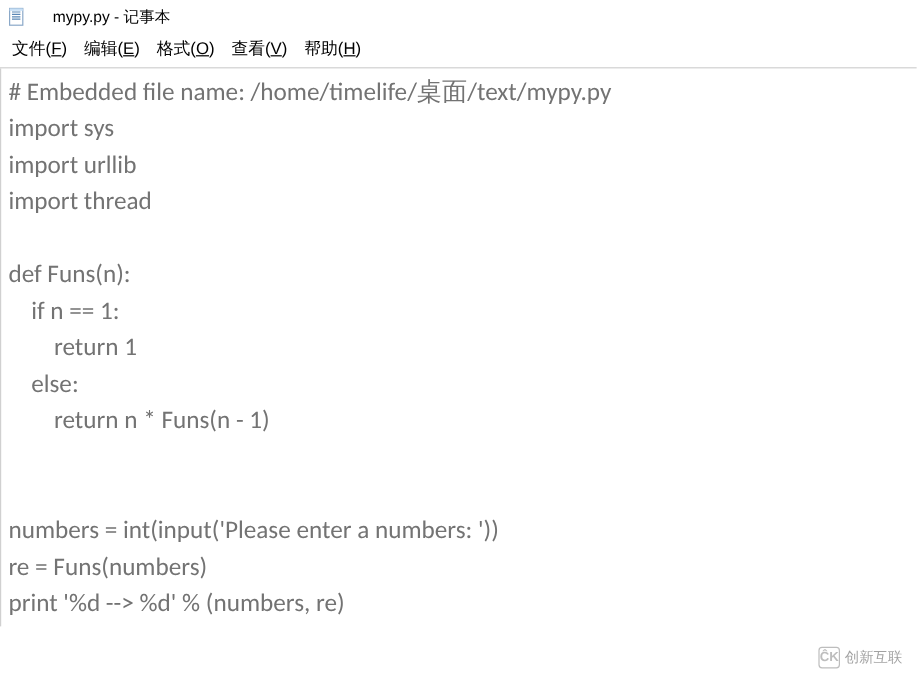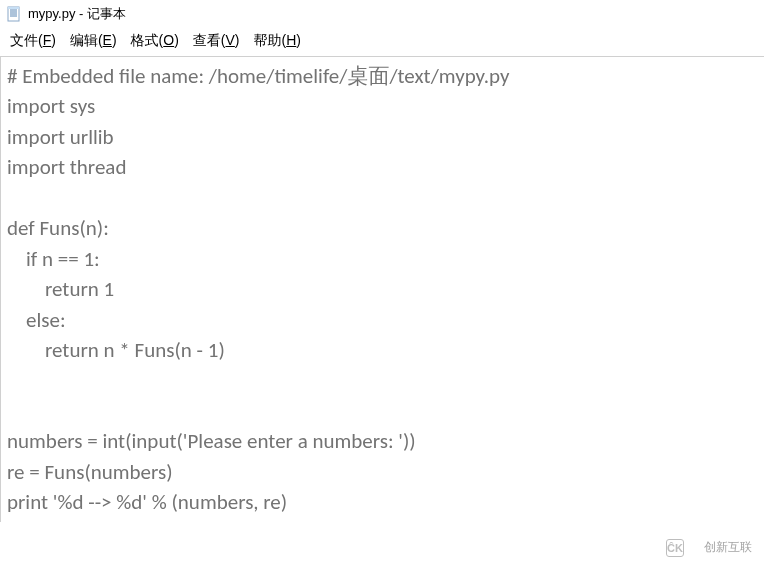--- a/index.html
+++ b/index.html
@@ -10,21 +10,21 @@
     width: 764px;
     height: 567px;
     overflow: hidden;
     position: relative;
   }
   .titlebar {
     display: flex;
     align-items: center;
     padding: 4px 6px;
     background: #fff;
-    gap: 6px;
+    gap: 22px;
     height: 28px;
   }
   .titlebar .icon {
     width: 16px;
     height: 16px;
     display: flex;
     align-items: center;
     justify-content: center;
   }
   .titlebar .title {
@@ -52,22 +52,22 @@
     line-height: 1.45;
     color: #737373;
     white-space: pre;
     border-left: 1px solid #d0d0d0;
   }
   .watermark {
     position: absolute;
     right: 8px;
     bottom: 8px;
     display: flex;
-    align-items: flex-start;
-    gap: 20px;
+    align-items: center;
+    gap: 4px;
     opacity: 0.55;
     font-size: 12px;
     color: #555;
     background: rgba(255,255,255,0.6);
     padding: 2px 4px;
   }
   .watermark .wm-icon {
     width: 18px;
     height: 18px;
     border: 1.5px solid #888;

